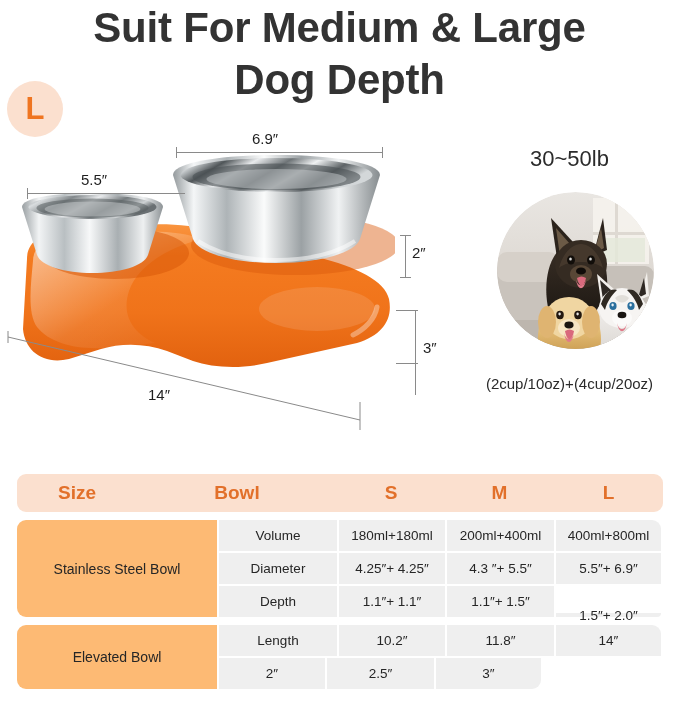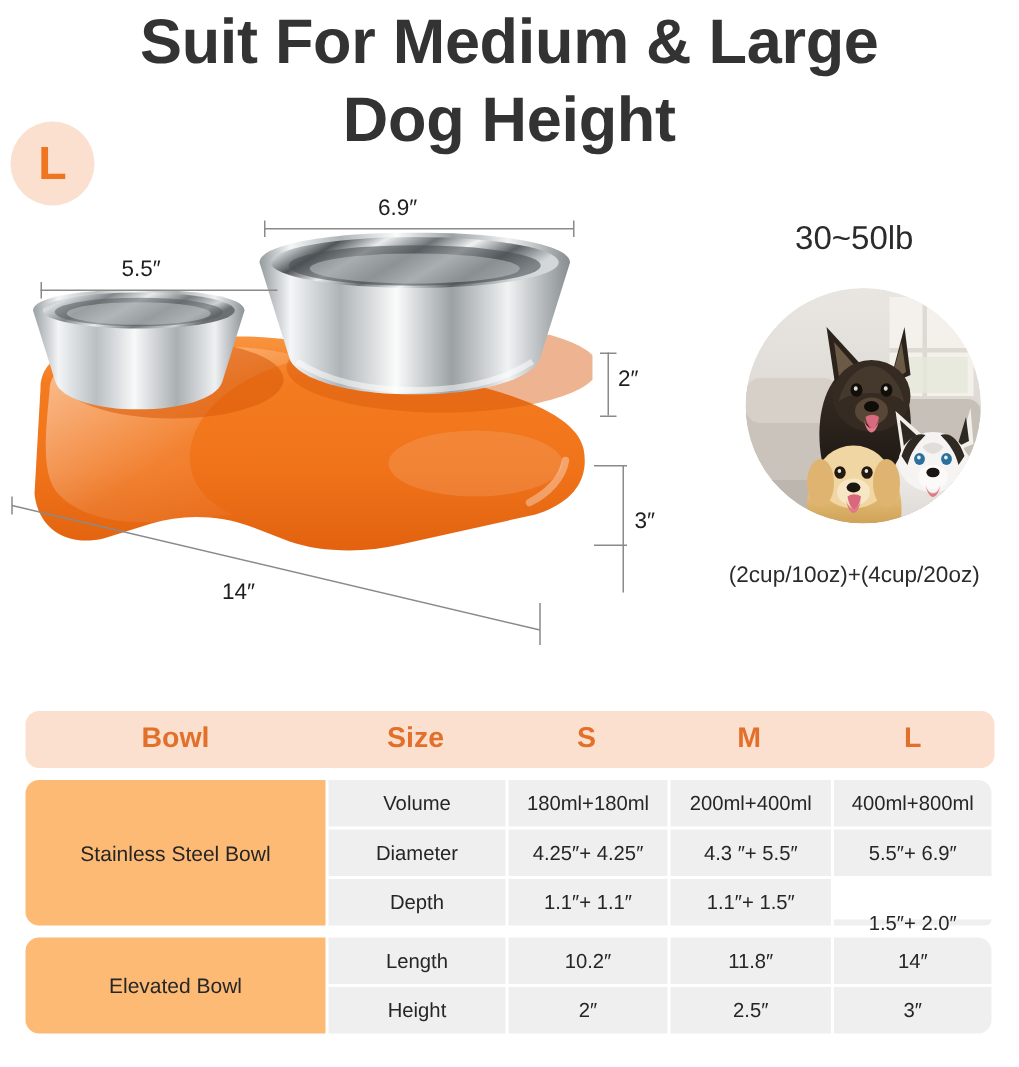--- a/index.html
+++ b/index.html
@@ -204,21 +204,21 @@
   .tgroup.g1 .trow:first-child .cell:last-child { border-radius: 0 9px 0 0; }
   .tgroup.g1 .trow:last-child  .cell:last-child { border-radius: 0 0 9px 0; margin-top: 27px; }
   .tgroup.g2 .trow:first-child .cell:last-child { border-radius: 0 9px 0 0; }
   .tgroup.g2 .trow:last-child  .cell:last-child { border-radius: 0 0 9px 0; }
 </style>
 </head>
 <body>
 
 <div class="title">
   <span>Suit For Medium &amp; Large</span>
-  <span class="line2">Dog Height</span>
+  <span class="line2">Dog Depth</span>
 </div>
 
 <div class="size-badge">
   <span>L</span>
 </div>
 
 <div class="product-area">
 
   <div class="stand">
     <svg class="stand-body" viewBox="0 0 378 145" preserveAspectRatio="none">
@@ -434,22 +434,22 @@
       </g>
     </g>
   </svg>
 </div>
 
 <div class="cups-label">(2cup/10oz)+(4cup/20oz)</div>
 
 <div class="spec-table">
 
   <div class="thead">
+    <div class="th col-size">Size</div>
     <div class="th col-bowl">Bowl</div>
-    <div class="th col-size">Size</div>
     <div class="th col-s">S</div>
     <div class="th col-m">M</div>
     <div class="th col-l">L</div>
   </div>
 
   <div class="tgroup g1">
     <div class="group-label">Stainless Steel Bowl</div>
     <div class="group-rows">
       <div class="trow">
         <div class="cell c-size">Volume</div>
@@ -475,21 +475,20 @@
   <div class="tgroup g2">
     <div class="group-label">Elevated Bowl</div>
     <div class="group-rows">
       <div class="trow">
         <div class="cell c-size">Length</div>
         <div class="cell c-s">10.2″</div>
         <div class="cell c-m">11.8″</div>
         <div class="cell c-l">14″</div>
       </div>
       <div class="trow">
-        <div class="cell c-size">Height</div>
         <div class="cell c-s">2″</div>
         <div class="cell c-m">2.5″</div>
         <div class="cell c-l">3″</div>
       </div>
     </div>
   </div>
 
 </div>
 
 </body></html>

